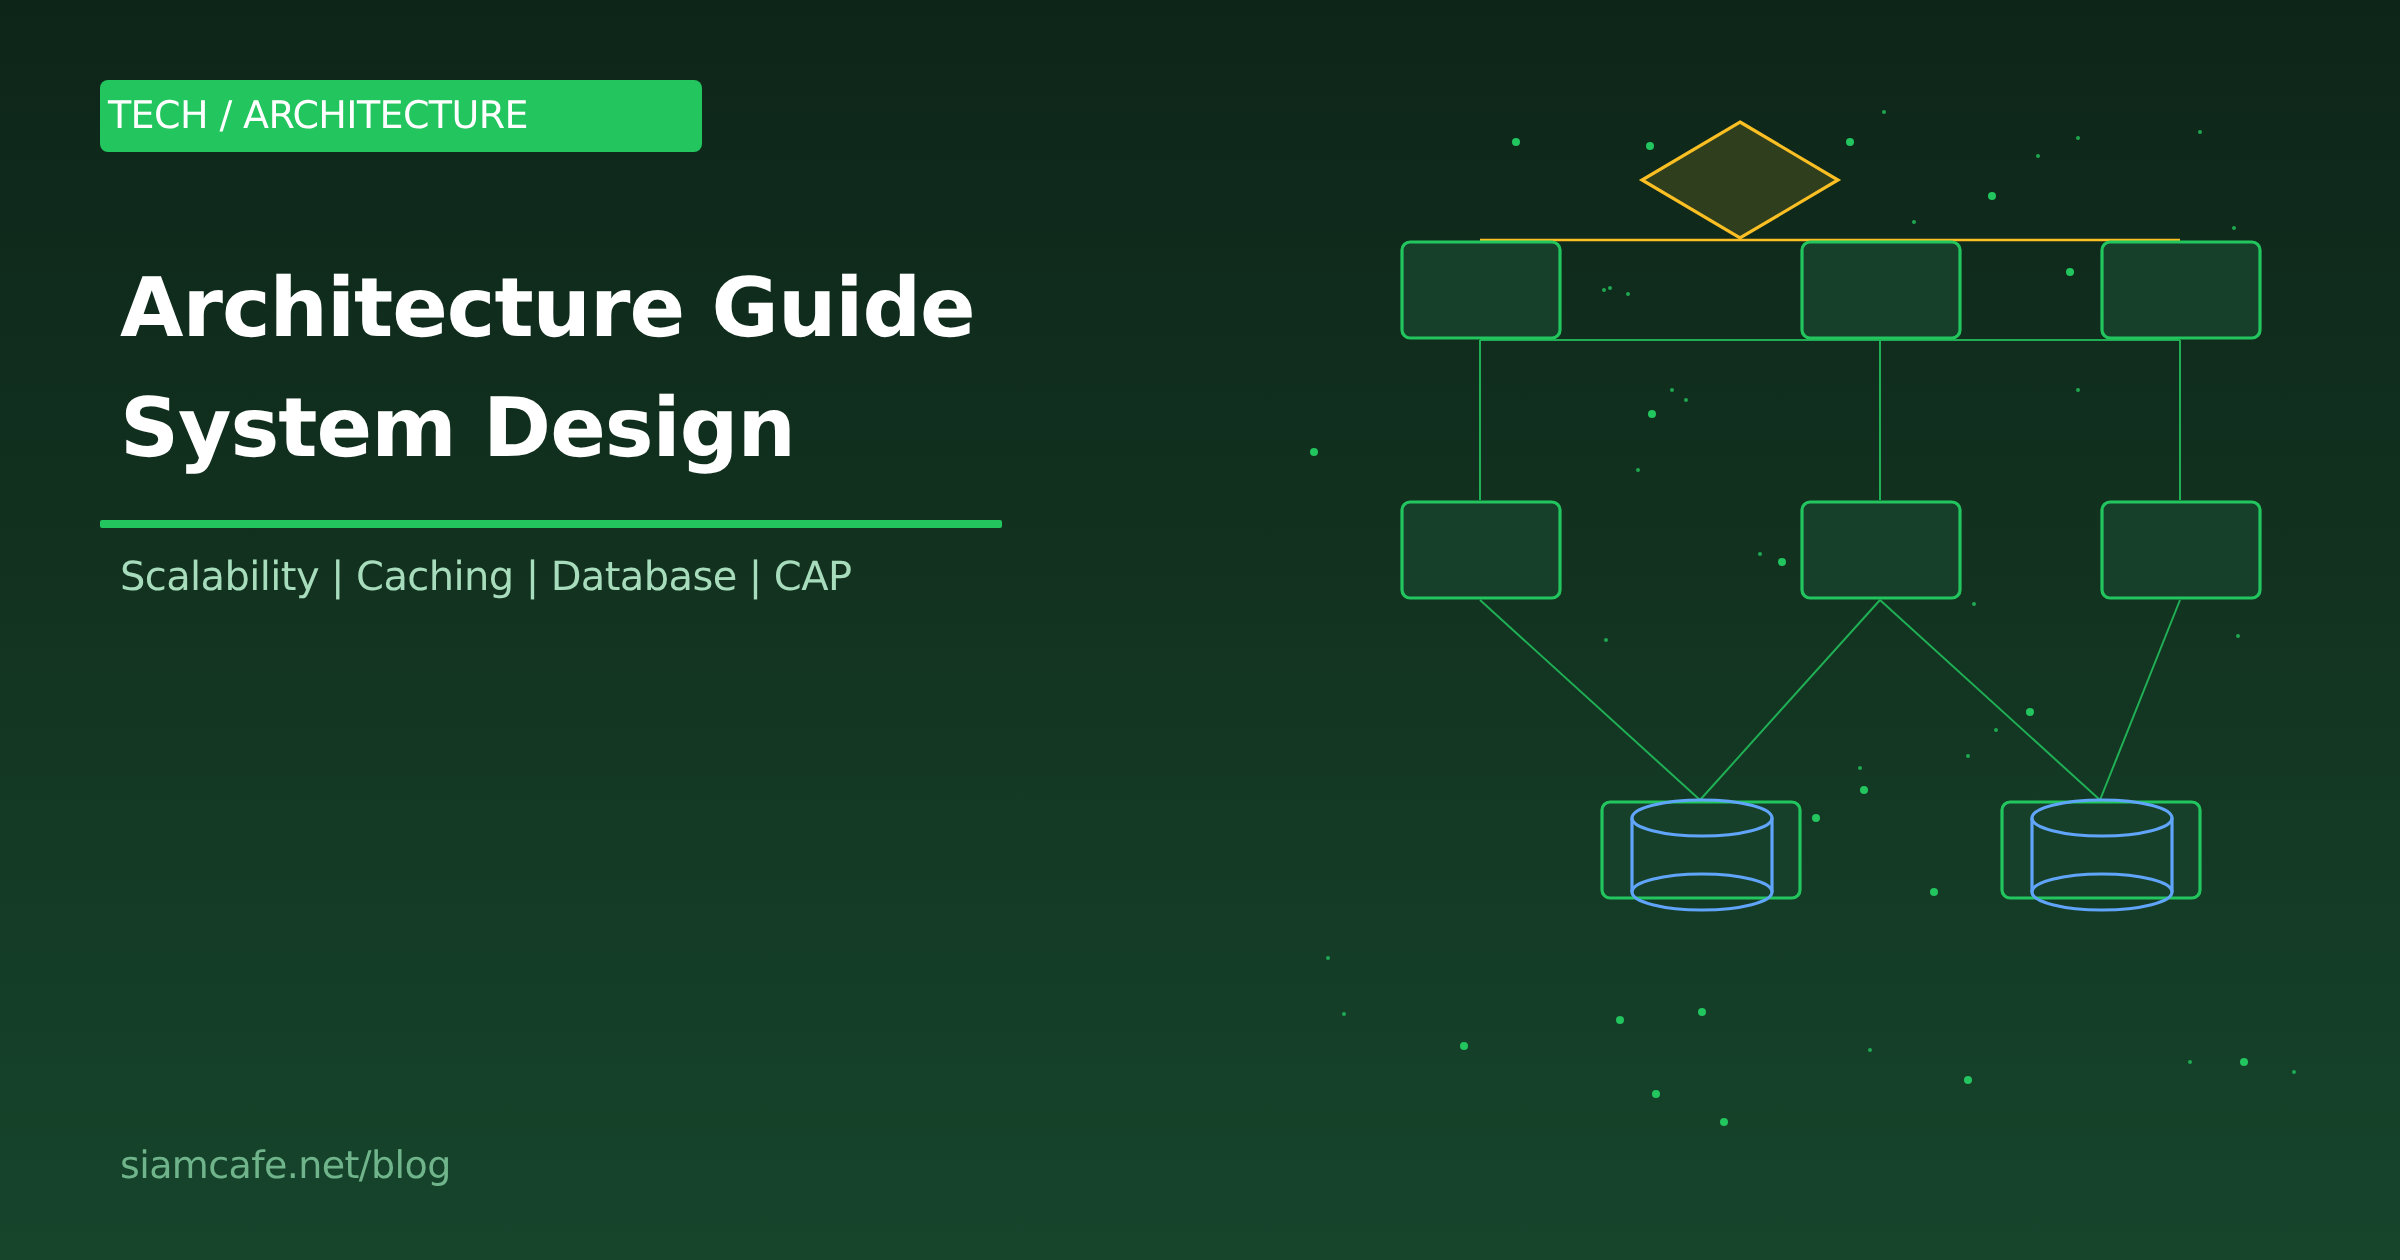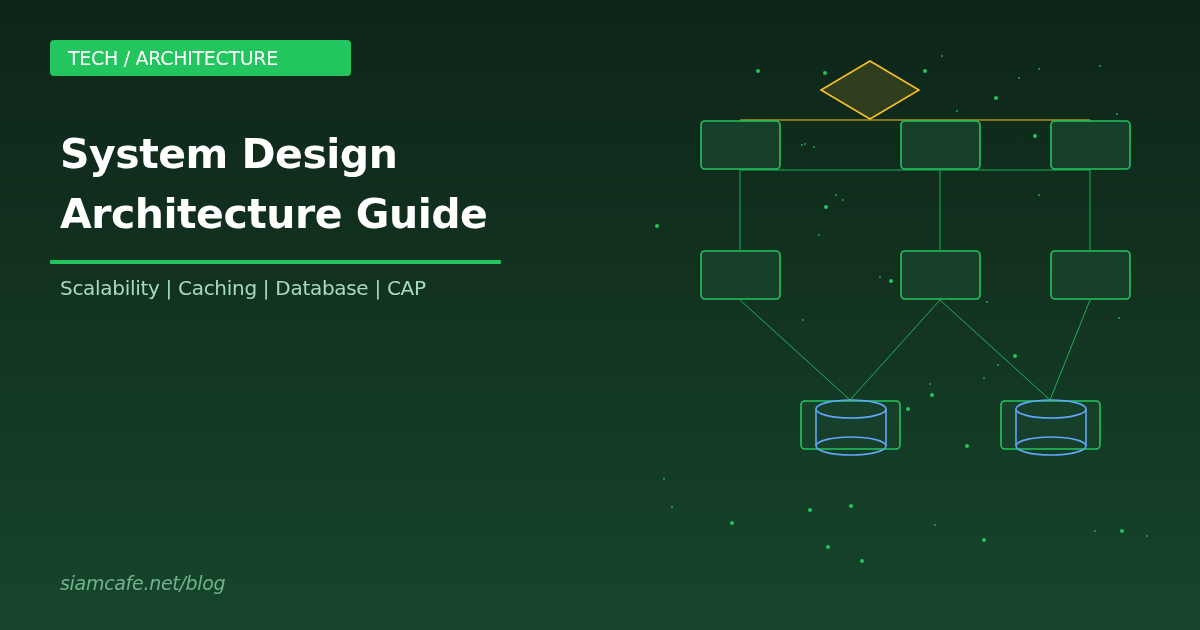--- a/index.html
+++ b/index.html
@@ -4,55 +4,55 @@
 <style>
   html, body { margin: 0; padding: 0; }
   body { width: 1200px; height: 630px; overflow: hidden; font-family: "DejaVu Sans", sans-serif; }
   .canvas {
     position: relative; width: 1200px; height: 630px;
     background: linear-gradient(180deg, #0d2519 0%, #12321f 45%, #16452c 100%);
   }
   .badge {
     position: absolute; left: 50px; top: 40px; width: 301px; height: 36px;
     background: #22c55e; border-radius: 4px; box-sizing: border-box;
-    padding-left: 18px; display: flex; align-items: center;
+    padding-left: 4px; display: flex; align-items: center;
     color: #ffffff; font-size: 19px; letter-spacing: -0.3px;
   }
   .title {
     position: absolute; left: 60px; top: 124px; margin: 0;
     color: #ffffff; font-weight: bold; font-size: 41px; line-height: 60px;
     letter-spacing: -0.5px;
   }
   .title span { display: block; }
   .divider {
     position: absolute; left: 50px; top: 260px; width: 451px; height: 4px;
     background: #22c55e; border-radius: 1px;
   }
   .tags {
     position: absolute; left: 60px; top: 272px;
     color: #a7dcbc; font-size: 20px; letter-spacing: -0.3px; line-height: 32px;
   }
   .footer {
     position: absolute; left: 60px; top: 572px;
-    color: #6fb48a; font-size: 19px; letter-spacing: -0.3px; font-style: italic;
+    color: #6fb48a; font-size: 19px; letter-spacing: -0.3px;
   }
   svg.diagram { position: absolute; left: 0; top: 0; }
 </style>
 </head>
 <body>
 
 <div class="canvas">
 
   <div class="badge">
     <span>TECH / ARCHITECTURE</span>
   </div>
 
   <h1 class="title">
+    <span>Architecture Guide</span>
     <span>System Design</span>
-    <span>Architecture Guide</span>
   </h1>
 
   <div class="divider"></div>
 
   <div class="tags">Scalability | Caching | Database | CAP</div>
 
   <div class="footer">siamcafe.net/blog</div>
 
   <svg class="diagram" width="1200" height="630" viewBox="0 0 1200 630">
 

